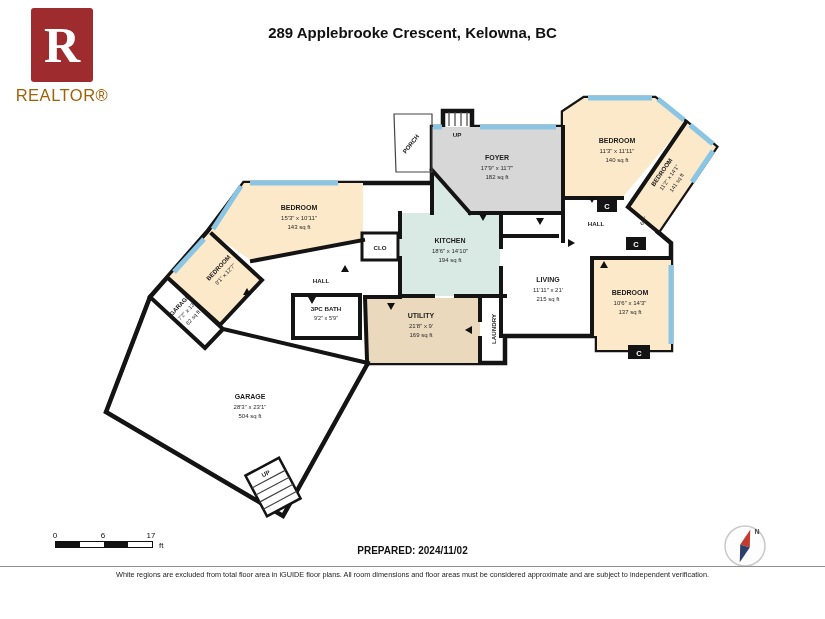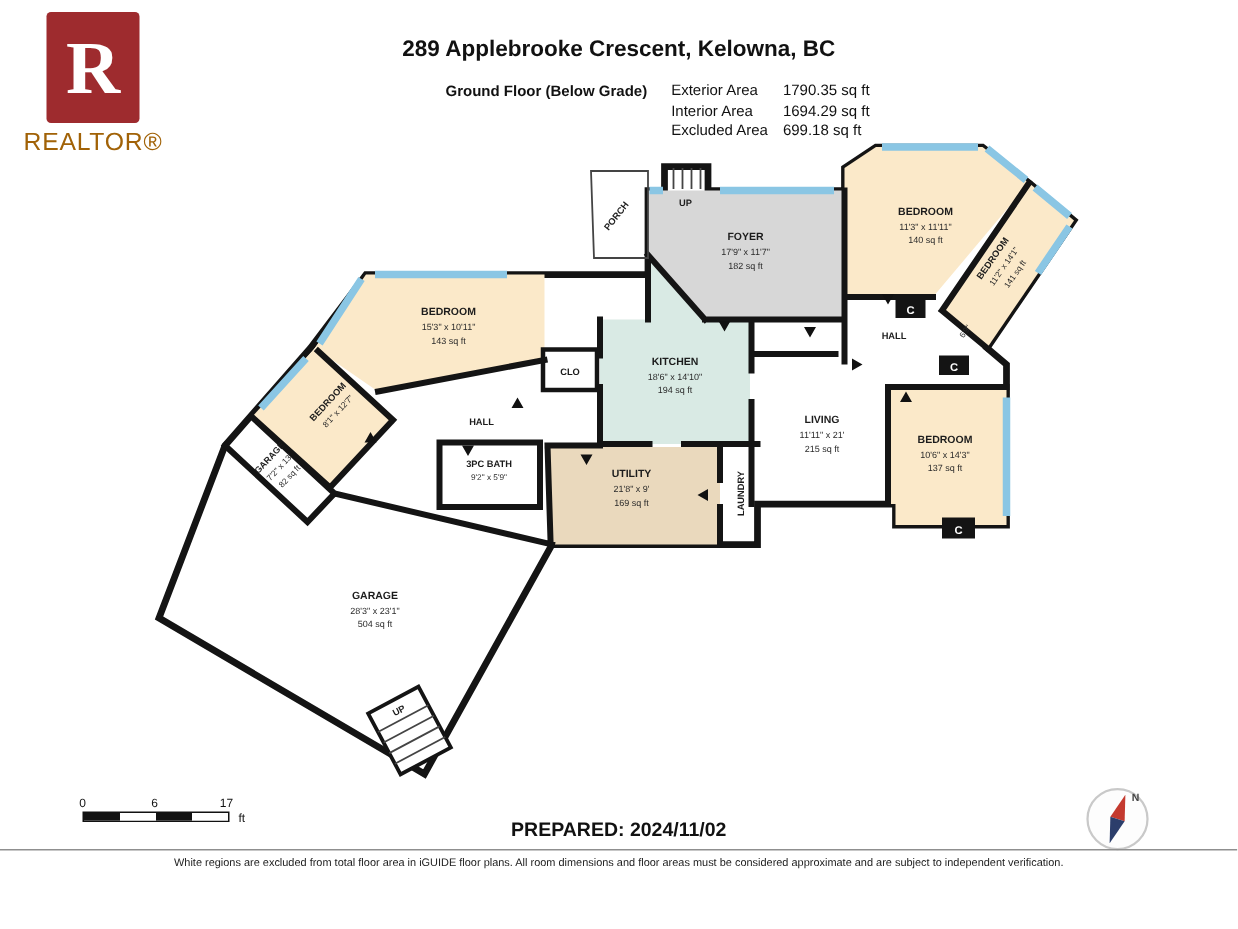--- a/index.html
+++ b/index.html
@@ -29,48 +29,37 @@
   .thin{stroke:#444;stroke-width:1.2;fill:none;}
   .win{stroke:#8ac6e4;stroke-width:5;fill:none;stroke-linecap:butt;}
   
   .scalebar{position:absolute;left:55px;top:531px;width:130px;font-size:8px;}
   .scale-nums{position:relative;height:10px;}
   .scale-nums span{position:absolute;transform:translateX(-50%);}
   .scale-bar{position:relative;width:96px;height:5px;border:1px solid #111;display:flex;}
   .scale-bar i{flex:1;}
   .seg-b{background:#111;}.seg-w{background:#fff;}
   .scale-ft{position:absolute;left:104px;top:10px;}
-  .prepared{position:absolute;left:0;right:0;top:545px;text-align:center;font-size:13px;font-weight:bold;}
+  .prepared{position:absolute;left:0;right:0;top:545px;text-align:center;font-size:10px;font-weight:bold;}
   .compass{position:absolute;left:722px;top:521px;}
   .footer{position:absolute;left:0;right:0;top:566px;border-top:1px solid #8f8f8f;
           padding-top:3px;text-align:center;font-size:7.3px;color:#222;}
 </style>
 </head>
 <body>
 
 <div class="page">
 
   <div class="logo">
     <div class="logo-box">R</div>
     <div class="logo-text">REALTOR®</div>
   </div>
 
   <div class="title">289 Applebrooke Crescent, Kelowna, BC</div>
 
-  <div class="floor-info">
-    <div class="floor-label">Ground Floor (Below Grade)</div>
-    <div class="area-rows">
-      <span>Exterior Area</span>
-      <span>1790.35 sq ft</span>
-      <span>Interior Area</span>
-      <span>1694.29 sq ft</span>
-      <span>Excluded Area</span>
-      <span>699.18 sq ft</span>
-    </div>
-  </div>
 
   <svg class="plan-svg" width="825" height="619" viewBox="0 0 825 619">
 
     <path class="ext" d="M432,127 H443 V111 H472 V127 H563 V112 L584,98 H655 L686,122 L716,147 L658,232 L671,243 V350
          H597 V336 H505 V363 H368 L283,516 L106,412 L150,297 L207,232 L244,183 H363 V183 L432,183 Z"></path>
 
     <polygon fill="#d7d7d7" points="432,127 563,127 563,213 470,213 432,170"></polygon>
     <polygon fill="#fbe9c9" points="563,127 563,112 584,98 655,98 686,122 622,198 563,198"></polygon>
     <polygon fill="#fbe9c9" points="686,122 716,147 658,232 628,207"></polygon>
     <polygon fill="#fbe9c9" points="592,258 671,258 671,350 597,350 597,336 592,336"></polygon>

